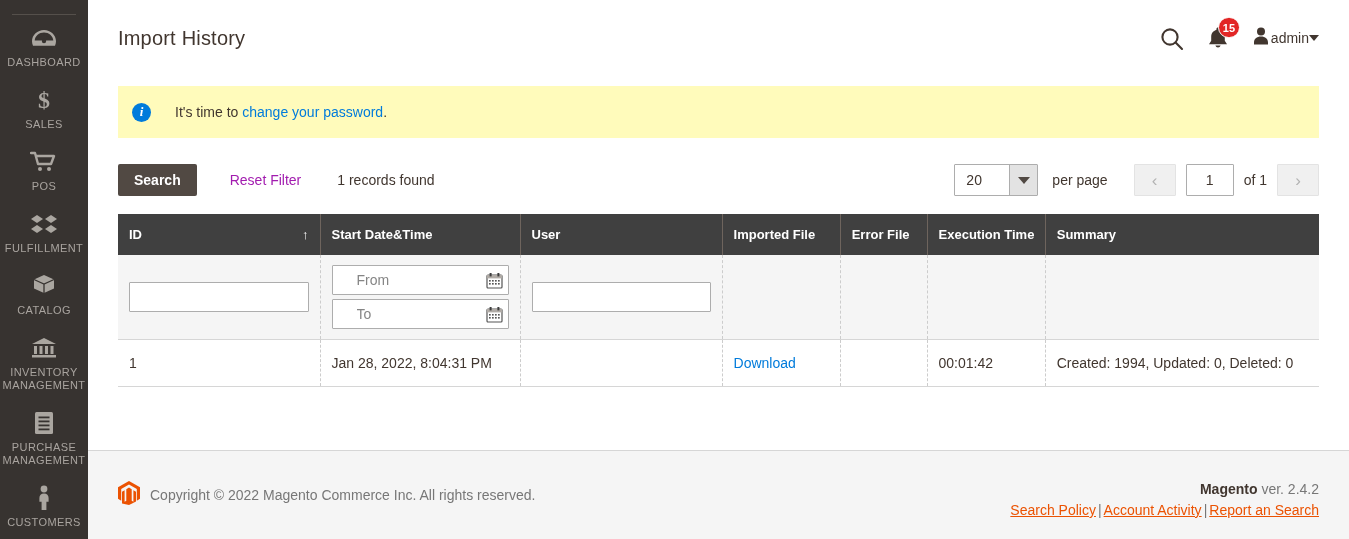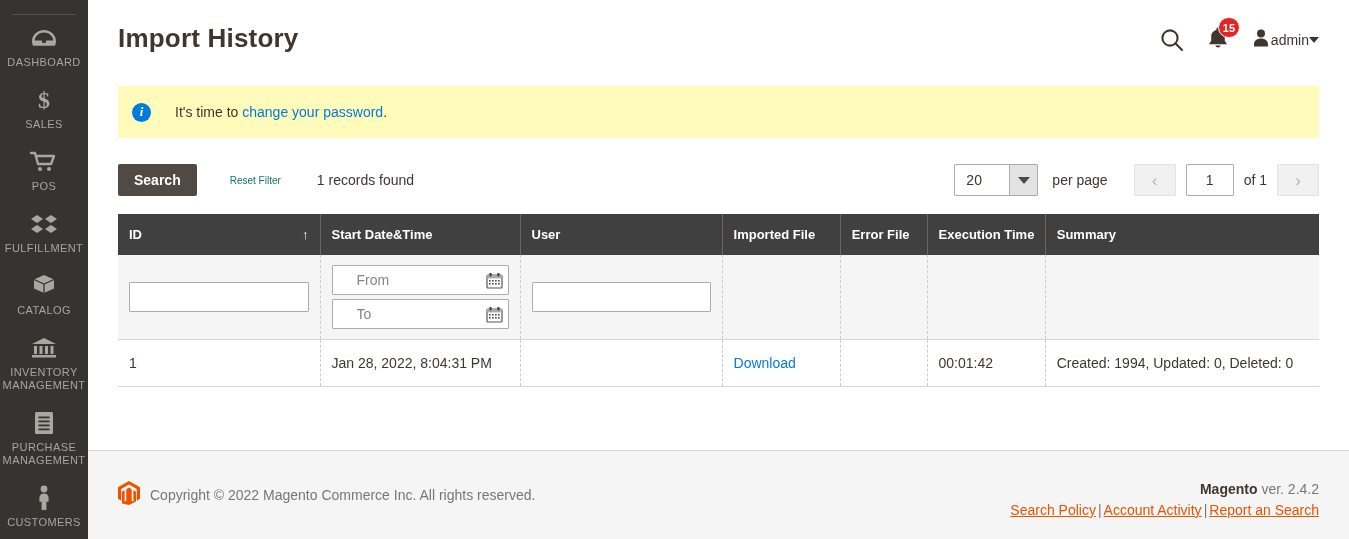--- a/index.html
+++ b/index.html
@@ -44,24 +44,24 @@
 
   
   .main { flex: 1 1 auto; display: flex; flex-direction: column; background: #ffffff; position: relative; }
 
   .page-header {
     height: 80px;
     display: flex; align-items: flex-start; justify-content: space-between;
     padding: 22px 30px 0 30px;
   }
   .page-title {
-    font-size: 26px; font-weight: 700; color: #41362f;
+    font-size: 20px; font-weight: 400; color: #41362f;
     line-height: 32px; letter-spacing: .2px; text-align: right;
   }
-  .header-tools { display: flex; align-items: center; gap: 22px; padding-top: 4px; }
+  .header-tools { display: flex; align-items: flex-start; gap: 22px; padding-top: 4px; }
   .icon-btn { cursor: pointer; display:flex; align-items:center; justify-content:center; position: relative; }
   .search-icon svg { display:block; }
   .notif { position: relative; display: flex; align-items: center; }
   .notif-badge {
     position: absolute; top: -9px; left: 11px;
     min-width: 21px; height: 21px; border-radius: 11px;
     background: #e22626; color: #fff;
     font-size: 11px; font-weight: bold;
     display: flex; align-items: center; justify-content: center;
     padding: 0 4px;
@@ -100,21 +100,21 @@
   }
   .toolbar-left { display: flex; align-items: center; gap: 22px; }
   .btn-search {
     background: #514943; color: #fff;
     border: none; border-radius: 2px;
     font-size: 14px; font-weight: bold;
     padding: 8px 16px; cursor: pointer;
     font-family: "Liberation Sans", sans-serif;
     min-width: 75px;
   }
-  .reset-filter { font-size: 10px; color: #0f766e; cursor: pointer; text-decoration: none; padding-left: 11px; }
+  .reset-filter { font-size: 14px; color: #a21caf; cursor: pointer; text-decoration: none; padding-left: 11px; }
   .records-found { font-size: 14px; color: #41362f; margin-left: 14px; }
 
   .toolbar-right { display: flex; align-items: center; gap: 14px; }
   .perpage-select {
     display: flex; align-items: stretch;
     border: 1px solid #adadad; border-radius: 1px;
     height: 32px; width: 84px; background: #fff;
   }
   .perpage-value {
     flex: 1 1 auto; display:flex; align-items:center;

